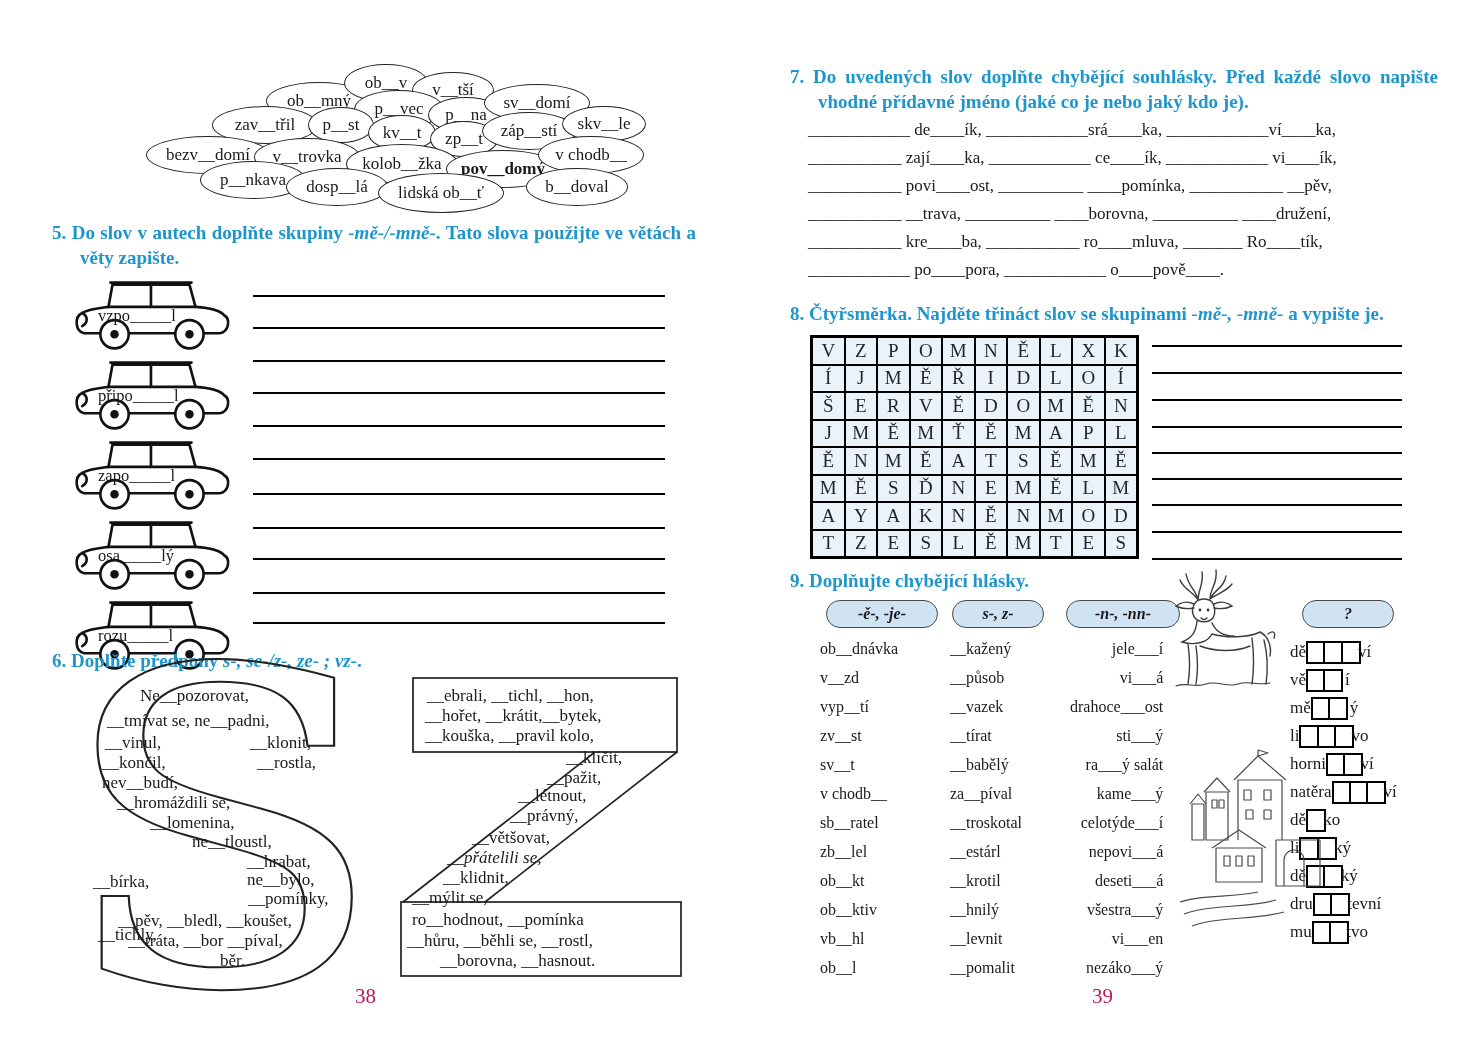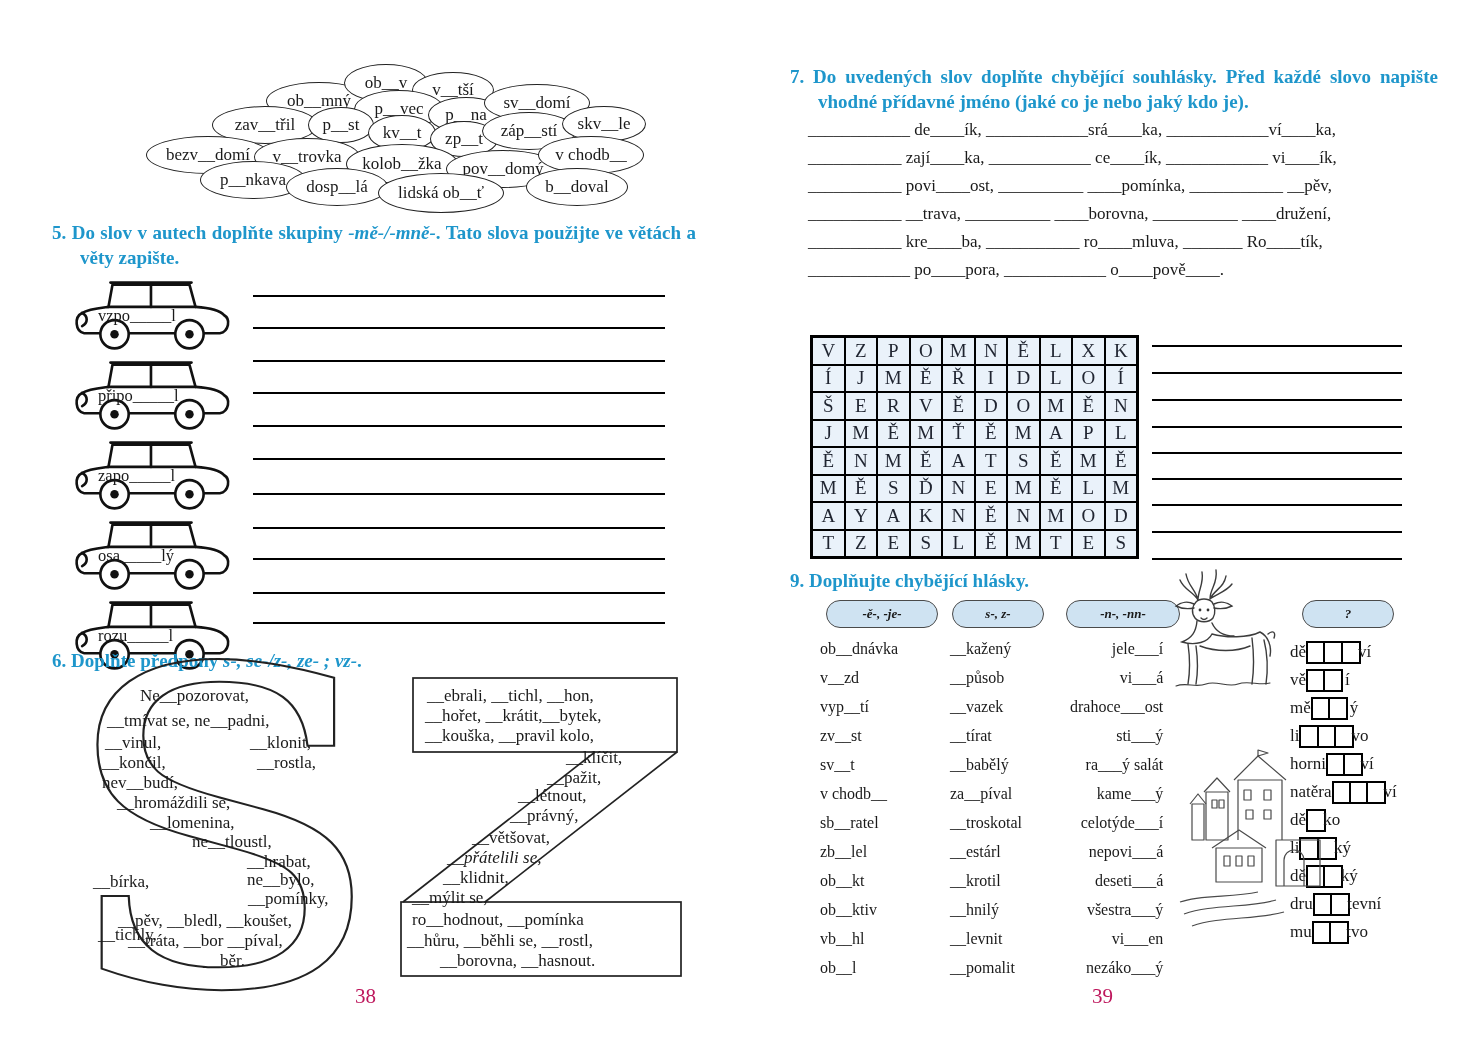--- a/index.html
+++ b/index.html
@@ -12,21 +12,21 @@
            display:flex;align-items:center;justify-content:center;font-size:17px;white-space:nowrap;}
   .hline{position:absolute;border-top:2.3px solid #000;height:0;}
   .word{position:absolute;font-size:17px;white-space:nowrap;}
   .carwrap{position:absolute;left:72px;width:162px;height:76px;}
   .car-word{position:absolute;left:26px;top:30px;font-size:16.5px;white-space:nowrap;}
   .grid{position:absolute;left:810px;top:335px;display:inline-grid;
         grid-template-columns:repeat(10,32.5px);grid-auto-rows:27.5px;border:2.2px solid #000;background:#000;}
   .cell{display:flex;align-items:center;justify-content:center;border:1px solid #000;
         background:#eaf2fa;font-size:19px;color:#1f2430;}
   .pill{position:absolute;height:26px;border:1.6px solid #4a4a4a;border-radius:14px;background:#cfe3f2;
-        display:flex;align-items:center;justify-content:center;font-style:italic;font-weight:bold;font-size:13px;}
+        display:flex;align-items:center;justify-content:center;font-style:italic;font-weight:bold;font-size:16px;}
   .colwords{position:absolute;}
   .colwords .word-line{height:29px;font-size:16px;white-space:nowrap;}
   .boxcol{position:absolute;}
   .boxrow{display:flex;align-items:center;height:28px;font-size:17px;white-space:pre;}
   .sq{display:inline-block;width:16px;height:19px;border:2.7px solid #000;margin-right:-2.7px;background:#fff;}
   .sq:last-of-type{margin-right:1px;}
   .pagenum{position:absolute;font-size:21px;color:#be185d;}
   svg{position:absolute;overflow:visible;}
 </style>
 </head>
@@ -43,21 +43,21 @@
       <div class="ellipse" style="left: 484px; top: 84px; width: 104px; height: 36px;">sv__domí</div>
       <div class="ellipse" style="left: 212px; top: 106px; width: 104px; height: 36px;">zav__třil</div>
       <div class="ellipse" style="left: 308px; top: 107px; width: 64px; height: 34px;">p__st</div>
       <div class="ellipse" style="left: 368px; top: 115px; width: 66px; height: 34px;">kv__t</div>
       <div class="ellipse" style="left: 430px; top: 121px; width: 66px; height: 34px;">zp__t</div>
       <div class="ellipse" style="left: 482px; top: 112px; width: 92px; height: 36px;">záp__stí</div>
       <div class="ellipse" style="left: 562px; top: 106px; width: 82px; height: 34px;">skv__le</div>
       <div class="ellipse" style="left: 146px; top: 136px; width: 122px; height: 36px;">bezv__domí</div>
       <div class="ellipse" style="left: 254px; top: 138px; width: 104px; height: 36px;">v__trovka</div>
       <div class="ellipse" style="left: 346px; top: 144px; width: 110px; height: 38px;">kolob__žka</div>
-      <div class="ellipse" style="left: 446px; top: 150px; width: 112px; height: 36px;">pov__domý</div>
+      <div class="ellipse" style="left: 446px; top: 150px; width: 112px; height: 36px; font-weight: bold;">pov__domý</div>
       <div class="ellipse" style="left: 538px; top: 136px; width: 104px; height: 36px;">v chodb__</div>
       <div class="ellipse" style="left: 200px; top: 161px; width: 104px; height: 36px;">p__nkava</div>
       <div class="ellipse" style="left: 286px; top: 168px; width: 100px; height: 36px;">dosp__lá</div>
       <div class="ellipse" style="left: 378px; top: 173px; width: 124px; height: 38px;">lidská ob__ť</div>
       <div class="ellipse" style="left: 526px; top: 168px; width: 100px; height: 36px;">b__doval</div>
     </div>
 
   <div class="heading" id="h5" style="left:52px;top:221px;width:616px;"><span>5. Do slov v autech doplňte skupiny </span><i>-mě-/-mně-</i><span>. Tato slova použijte ve větách a věty zapište.</span></div>
   <div id="cars">
       <div class="carwrap" style="top: 276px;"><svg viewBox="0 0 160 74" width="162" height="76" style="position:static;overflow:visible">
@@ -216,20 +216,21 @@
   <div class="heading" id="h7" style="left:790px;top:65px;width:620px;"><span>7. Do uvedených slov doplňte chybějící souhlásky. Před každé slovo napište vhodné přídavné jméno (jaké co je nebo jaký kdo je).</span></div>
   <div id="rows7">
       <div class="word" style="left: 808px; top: 120px;">____________ de____ík, ____________srá____ka, ____________ví____ka,</div>
       <div class="word" style="left: 808px; top: 148px;">___________ zají____ka, ____________ ce____ík, ____________ vi____ík,</div>
       <div class="word" style="left: 808px; top: 176px;">___________ povi____ost, __________ ____pomínka, ___________ __pěv,</div>
       <div class="word" style="left: 808px; top: 204px;">___________ __trava, __________ ____borovna, __________ ____družení,</div>
       <div class="word" style="left: 808px; top: 232px;">___________ kre____ba, ___________ ro____mluva, _______ Ro____tík,</div>
       <div class="word" style="left: 808px; top: 260px;">____________ po____pora, ____________ o____pově____.</div>
     </div>
 
+  <div class="heading" id="h8" style="left:790px;top:302px;width:640px;"><span>8. Čtyřsměrka. Najděte třináct slov se skupinami </span><i>-mě-, -mně-</i><span> a vypište je.</span></div>
   <div class="grid" id="grid8">
       <div class="cell">V</div>
       <div class="cell">Z</div>
       <div class="cell">P</div>
       <div class="cell">O</div>
       <div class="cell">M</div>
       <div class="cell">N</div>
       <div class="cell">Ě</div>
       <div class="cell">L</div>
       <div class="cell">X</div>

